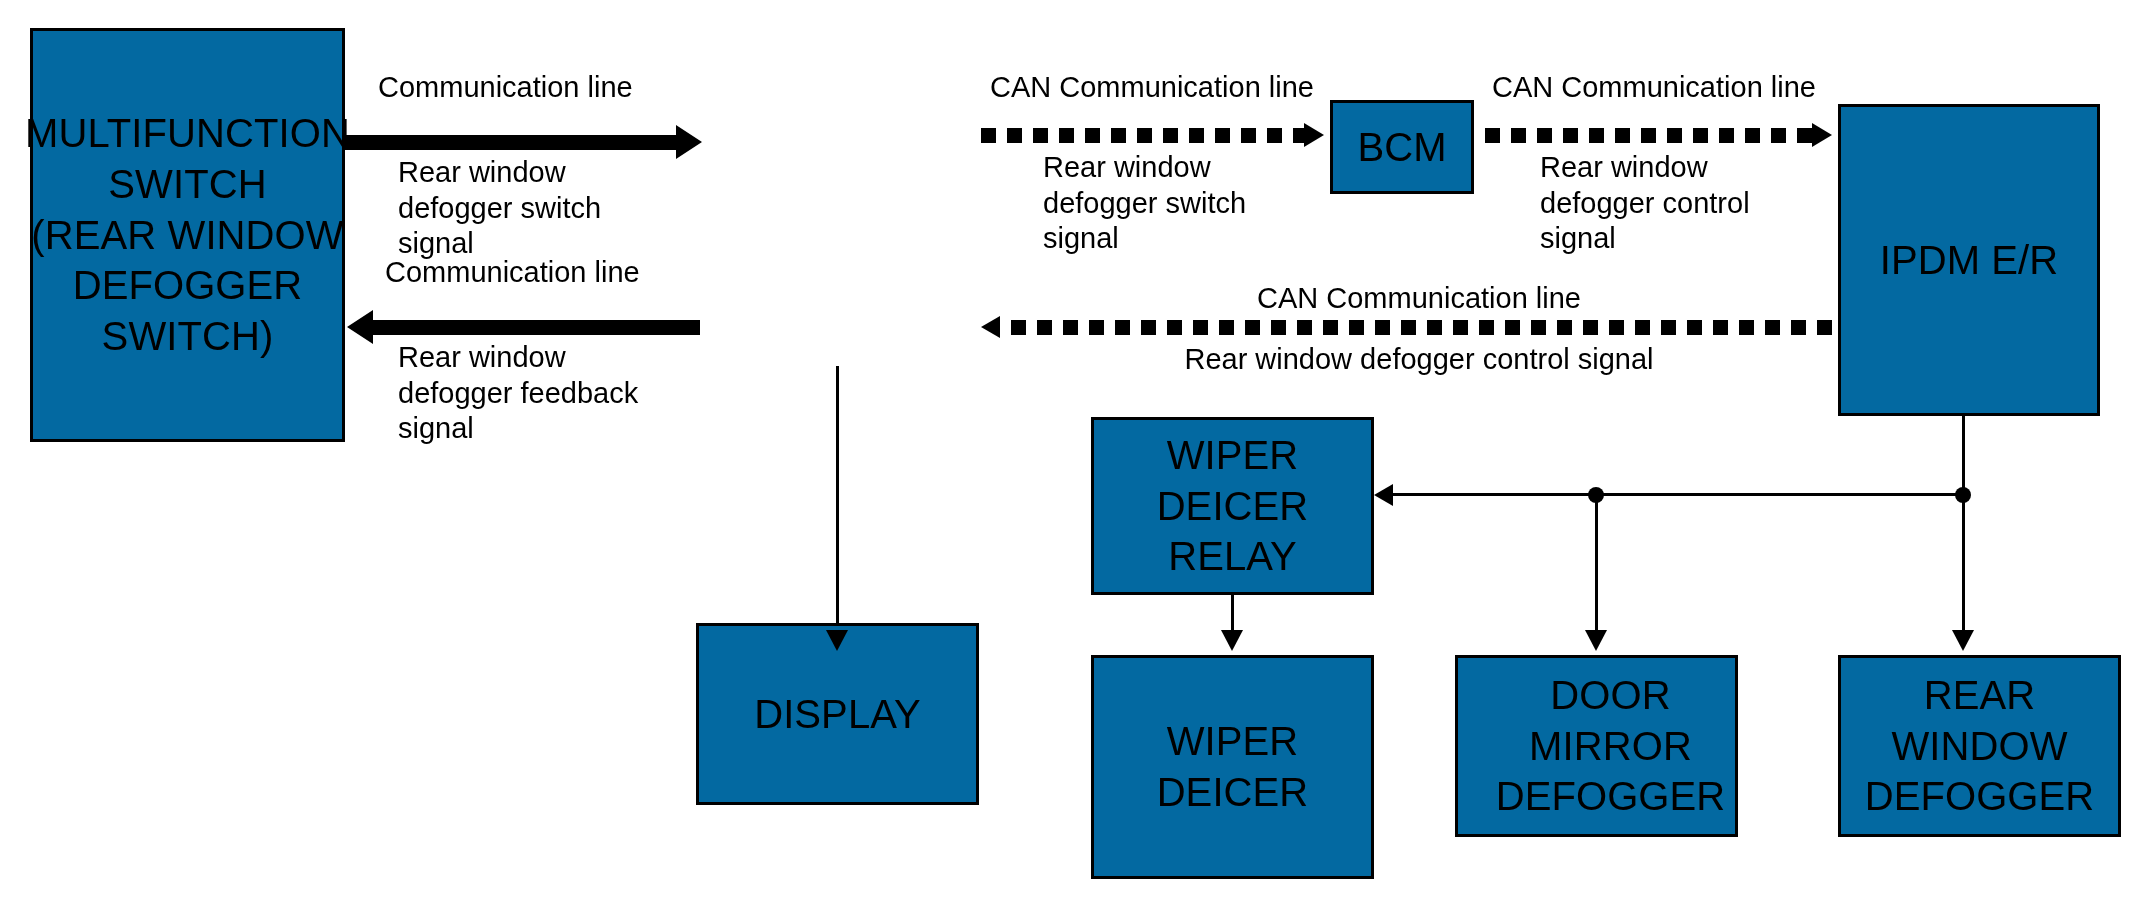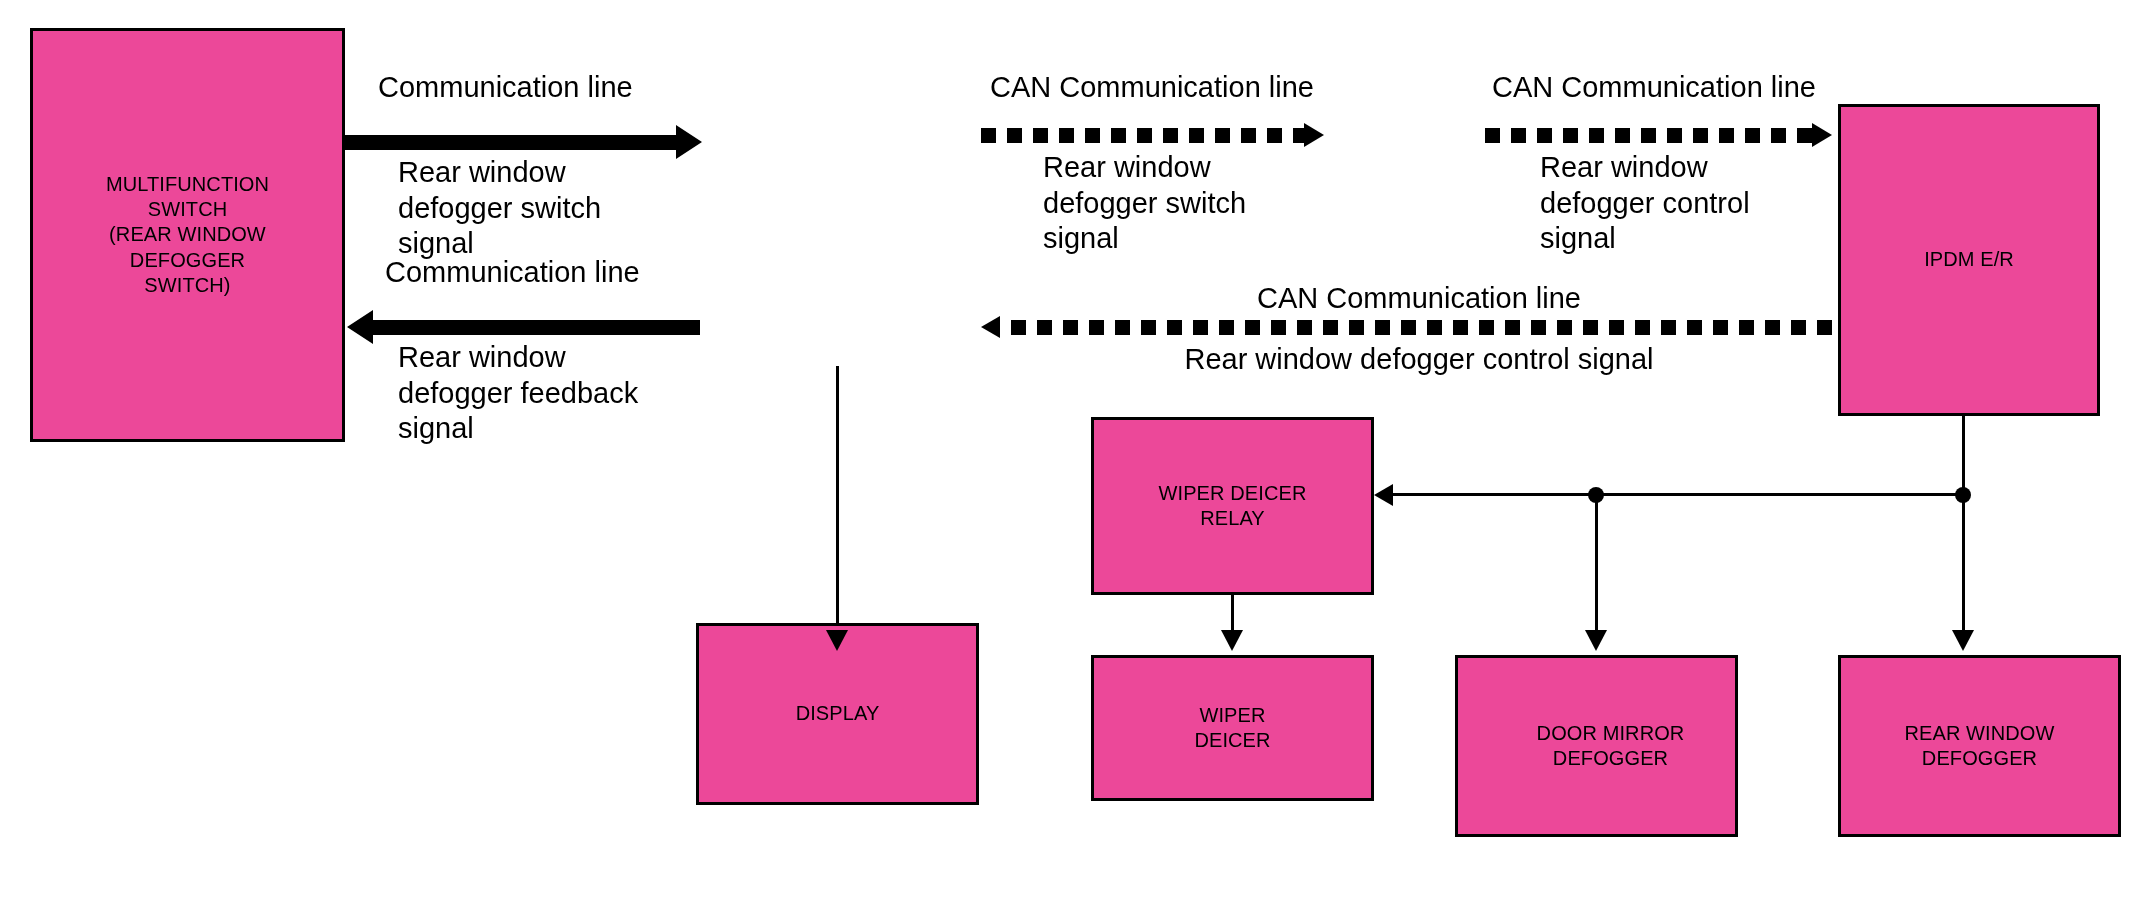--- a/index.html
+++ b/index.html
@@ -15,27 +15,27 @@
     position: relative;
     width: 2130px;
     height: 897px;
     background: #ffffff;
     overflow: hidden;
   }
   .node {
     position: absolute;
     box-sizing: border-box;
     border: 3px solid #000000;
-    background: #ec4899;
+    background: #0369a1;
     display: flex;
     align-items: center;
     justify-content: center;
     text-align: center;
     color: #000000;
-    font-size: 20px;
+    font-size: 40px;
     line-height: 1.27;
     letter-spacing: 0.1px;
     white-space: pre-line;
     z-index: 4;
   }
 
   
   .lbl {
     position: absolute;
     color: #000000;
@@ -124,29 +124,30 @@
 
 <div id="canvas">
 
   <div class="node" style="left:30px; top:28px; width:315px; height:414px;">MULTIFUNCTION
 SWITCH
 (REAR WINDOW
 DEFOGGER
 SWITCH)</div>
 
 
+  <div class="node" style="left:1330px; top:100px; width:144px; height:94px;">BCM</div>
 
   <div class="node" style="left:1838px; top:104px; width:262px; height:312px;">IPDM E/R</div>
 
   <div class="node" style="left:1091px; top:417px; width:283px; height:178px;">WIPER DEICER
 RELAY</div>
 
   <div class="node" style="left:696px; top:623px; width:283px; height:182px;">DISPLAY</div>
 
-  <div class="node" style="left:1091px; top:655px; width:283px; height:146px;">WIPER
+  <div class="node" style="left:1091px; top:655px; width:283px; height:224px;">WIPER
 DEICER</div>
 
   <div class="node" style="left:1455px; top:655px; width:283px; height:182px;padding-left:28px;">DOOR MIRROR
 DEFOGGER</div>
 
   <div class="node" style="left:1838px; top:655px; width:283px; height:182px;">REAR WINDOW
 DEFOGGER</div>
 
   <div class="solid-line" style="left:345px; top:135px; width:335px; height:15px;"></div>
   <div class="arrow-head ah-right" style="left:676px; top:125px;"></div>

